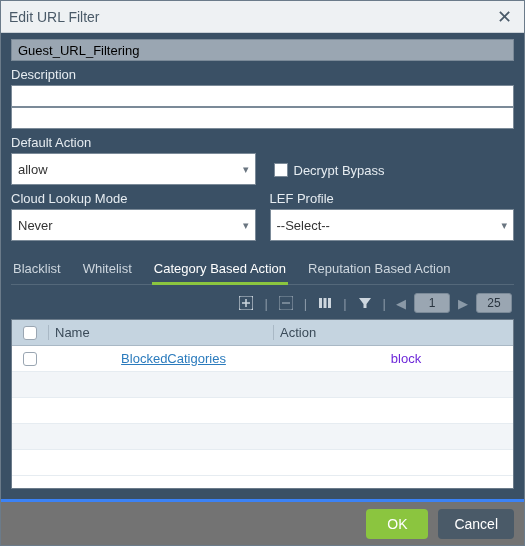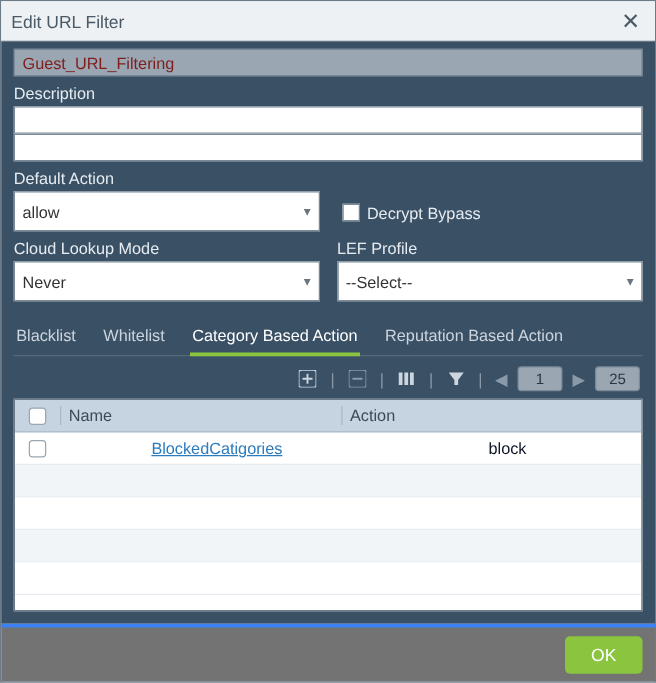--- a/index.html
+++ b/index.html
@@ -4,21 +4,21 @@
 <style>
 * { box-sizing: border-box; margin: 0; padding: 0; }
 body { font-family: Arial, sans-serif; font-size: 13px; background: #fff; }
 .dialog { width: 525px; height: 546px; border: 1px solid #6b7b8a; display: flex; flex-direction: column; }
 .titlebar { background: #eef1f3; border-bottom: 1px solid #c9d0d6; height: 32px; display: flex; align-items: center; padding: 0 8px; justify-content: space-between; }
 .titlebar-title { color: #4a5a68; font-size: 14px; }
 .close-x { color: #4a5a68; font-size: 18px; cursor: pointer; padding: 0 4px; }
 .body { background: #3a5065; flex: 1; padding: 6px 10px 10px 10px; display: flex; flex-direction: column; overflow: hidden; }
 .field-label { color: #e6ecf1; font-size: 13px; margin-top: 6px; margin-bottom: 3px; }
 .req { color: #e05a5a; }
-.text-input { width: 100%; height: 22px; background: #9aa6b2; border: 1px solid #7b8a98; color: #7f1d1d; padding: 2px 6px; font-size: 13px; }
+.text-input { width: 100%; height: 22px; background: #9aa6b2; border: 1px solid #7b8a98; color: #000000; padding: 2px 6px; font-size: 13px; }
 .text-input.white { background: #fff; color: #333; }
 .row { display: flex; gap: 14px; align-items: flex-end; }
 .col { flex: 1; display: flex; flex-direction: column; }
 .select { position: relative; width: 100%; height: 32px; background: #fff; border: 1px solid #7b8a98; color: #333; padding: 2px 6px; font-size: 13px; display: flex; align-items: center; justify-content: space-between; cursor: pointer; }
 .select .chev { color: #6a7580; font-size: 11px; }
 .checkbox-row { display: flex; align-items: flex-start; gap: 6px; height: 22px; margin-left: 4px; }
 .checkbox { width: 14px; height: 14px; background: #fff; border: 1px solid #7b8a98; }
 .checkbox-label { color: #e6ecf1; font-size: 13px; }
 .tabs { display: flex; gap: 18px; margin-top: 14px; border-bottom: 1px solid #54687a; }
 .tab { color: #cdd6de; font-size: 13px; padding: 6px 2px 8px 2px; cursor: pointer; position: relative; }
@@ -35,21 +35,21 @@
 .th-check { width: 36px; display: flex; justify-content: center; }
 .th-name { flex: 1; padding-left: 6px; border-left: 1px solid #a9b8c5; }
 .th-action { width: 240px; padding-left: 6px; border-left: 1px solid #a9b8c5; }
 .tbody { flex: 1; overflow: auto; text-align: center; }
 .trow { display: flex; height: 26px; align-items: center; border-bottom: 1px solid #e6ecf1; font-size: 13px; }
 .trow:nth-child(even) { background: #f2f5f8; }
 .trow:nth-child(odd) { background: #fff; }
 .td-check { width: 36px; display: flex; justify-content: center; }
 .td-name { flex: 1; padding-left: 6px; }
 .td-name a { color: #2b7bbd; text-decoration: underline; cursor: pointer; }
-.td-action { width: 220px; padding-left: 6px; color: #0f172a; }
+.td-action { width: 220px; padding-left: 6px; color: #6d28d9; }
 .row-check { width: 14px; height: 14px; border: 1px solid #9aa6b2; border-radius: 3px; background: #fff; }
 .footer { background: #737373; border-top: 3px solid #3b82f6; height: 46px; display: flex; align-items: center; justify-content: flex-end; gap: 10px; padding: 0 10px; }
 .btn { height: 30px; min-width: 62px; border-radius: 4px; border: none; font-size: 14px; cursor: pointer; padding: 0 16px; }
 .btn-ok { background: #8bc53f; color: #fff; }
 .btn-cancel { background: #4a5a68; color: #fff; }
 </style>
 </head>
 <body>
 
 <div class="dialog">
@@ -179,14 +179,15 @@
             <div class="td-name"></div>
             <div class="td-action"></div>
           </div>
         </div>
     </div>
 
   </div>
 
   <div class="footer">
     <button class="btn btn-ok">OK</button>
+    <button class="btn btn-cancel">Cancel</button>
   </div>
 </div>
 
 </body></html>

